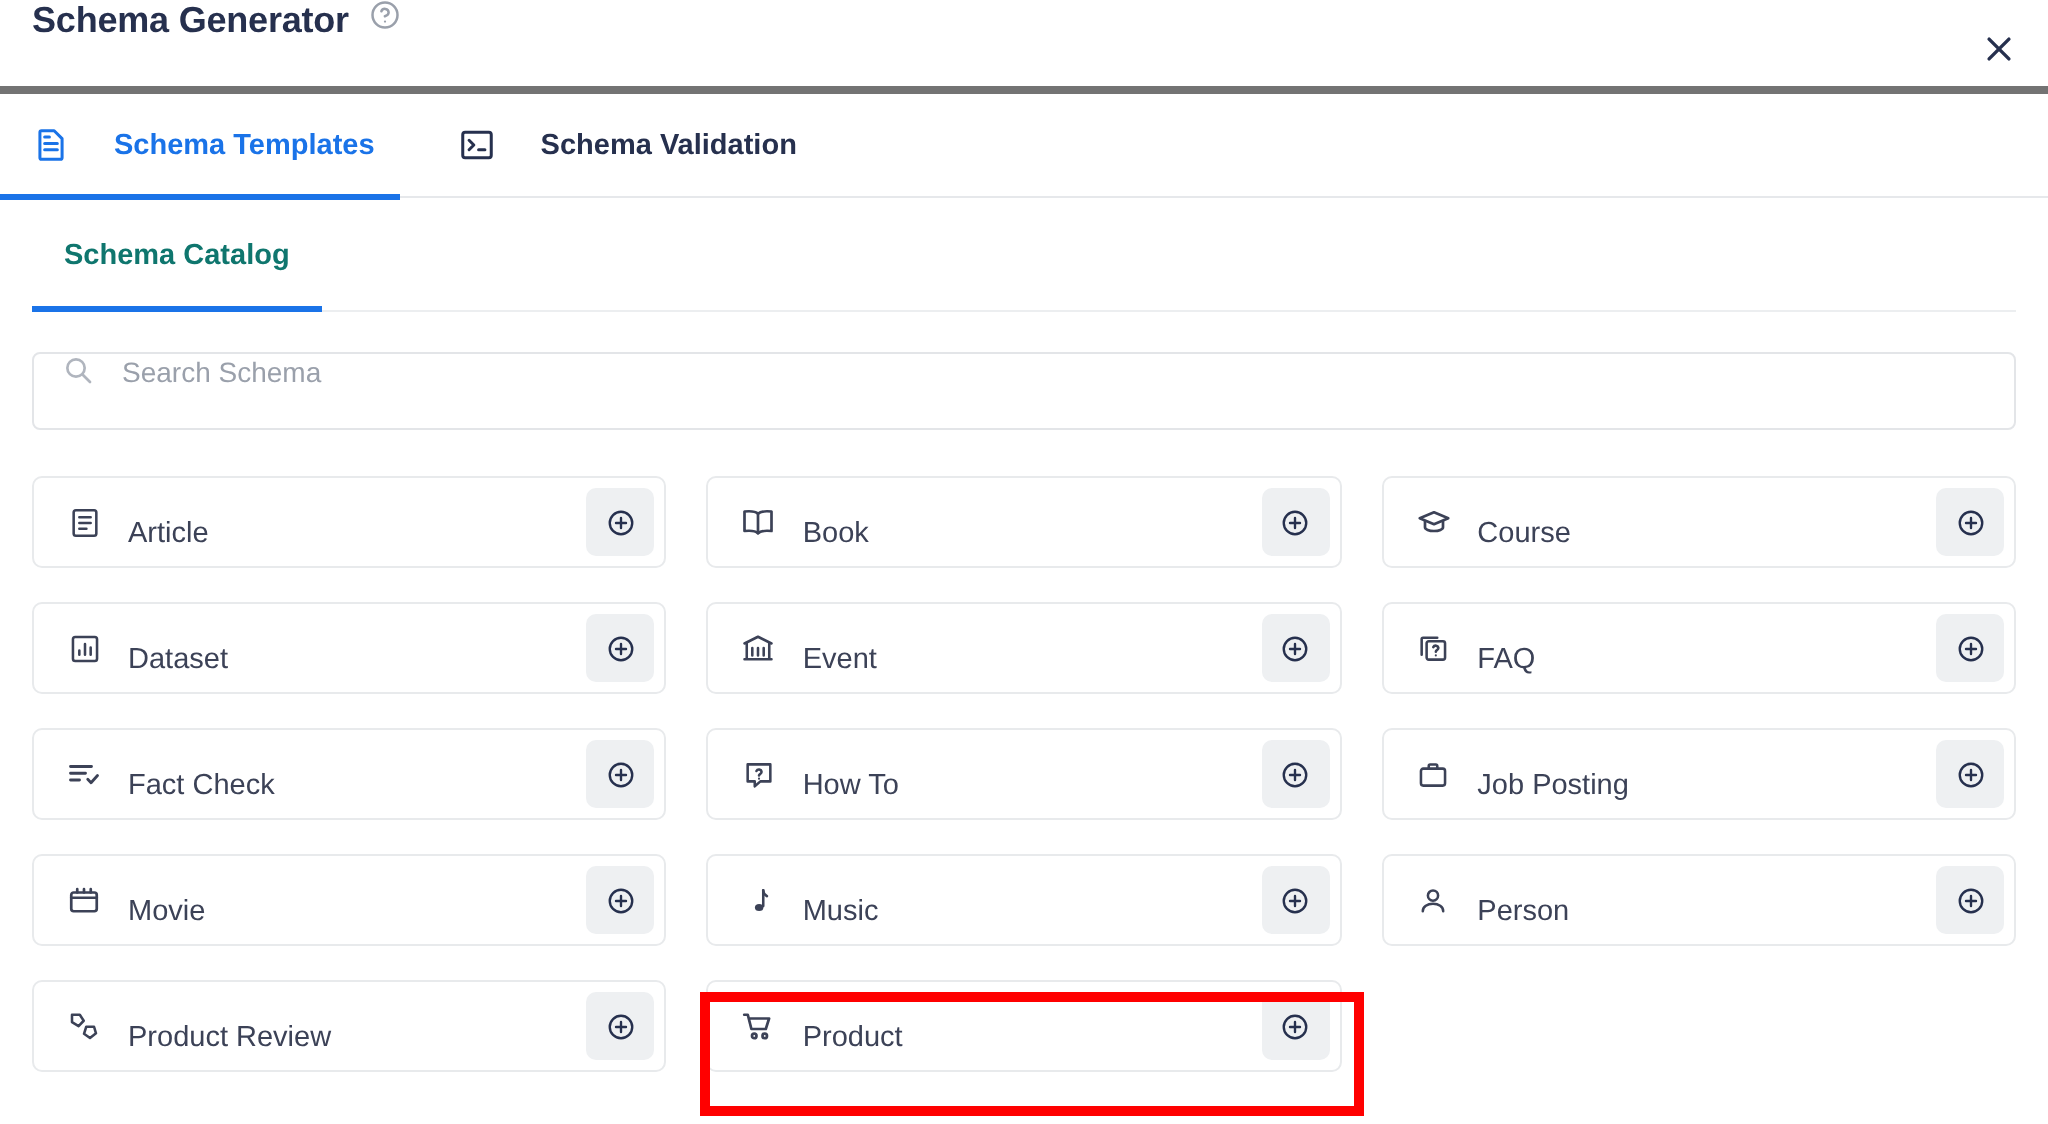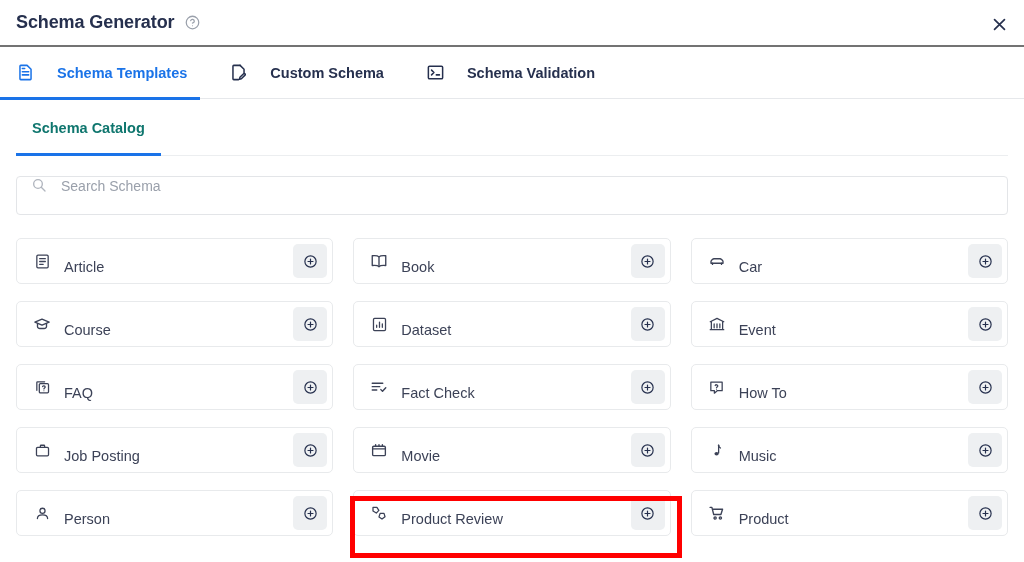--- a/index.html
+++ b/index.html
@@ -10,22 +10,22 @@
     font-family: "Liberation Sans", sans-serif;
     overflow: hidden;
   }
 
   .modal { position: relative; width: 1024px; height: 562px; background: #fff; }
 
   
   .titlebar {
     position: relative;
     height: 47px;
-    border-bottom: 2px solid #737373;
-    display: flex; align-items: center;
+    border-bottom: 4px solid #737373;
+    display: flex; 
     padding: 0 16px;
   }
   .title {
     font-size: 18px; font-weight: bold; color: #26304e;
     letter-spacing: -0.1px;
   }
   .help-icon {
     margin-left: 11px; width: 15px; height: 15px;
     display: inline-flex; align-items: center; justify-content: center;
   }
@@ -177,30 +177,20 @@
     <div class="tab active">
       <span class="tab-icon">
         <svg width="19" height="19" viewBox="0 0 24 24" fill="none" stroke="#1a73e8" stroke-width="1.9" stroke-linecap="round" stroke-linejoin="round">
           <path d="M14 3H6a1 1 0 0 0-1 1v16a1 1 0 0 0 1 1h12a1 1 0 0 0 1-1V8z"></path>
           <path d="M8 11h8M8 15h8M8 7h3"></path>
         </svg>
       </span>
       <span class="tab-label">Schema Templates</span>
     </div>
 
-    <div class="tab">
-      <span class="tab-icon">
-        <svg width="19" height="19" viewBox="0 0 24 24" fill="none" stroke="#26304e" stroke-width="1.9" stroke-linecap="round" stroke-linejoin="round">
-          <path d="M14 3H6a1 1 0 0 0-1 1v16a1 1 0 0 0 1 1h6"></path>
-          <path d="M14 3l5 5v5"></path>
-          <path d="M20.2 15.3l-4.6 4.6-2.4.6.6-2.4 4.6-4.6a1.2 1.2 0 0 1 1.8 1.8z"></path>
-        </svg>
-      </span>
-      <span class="tab-label">Custom Schema</span>
-    </div>
 
     <div class="tab">
       <span class="tab-icon">
         <svg width="19" height="19" viewBox="0 0 24 24" fill="none" stroke="#26304e" stroke-width="1.9" stroke-linecap="round" stroke-linejoin="round">
           <rect x="3" y="4" width="18" height="16" rx="1.5"></rect>
           <path d="M7 9l3 3-3 3M13 15h4"></path>
         </svg>
       </span>
       <span class="tab-label">Schema Validation</span>
     </div>
@@ -259,37 +249,20 @@
         <button class="add-btn">
           <span>
             <svg width="15" height="15" viewBox="0 0 24 24" fill="none" stroke="#26304e" stroke-width="1.9" stroke-linecap="round">
                 <circle cx="12" cy="12" r="9"></circle>
                 <path d="M12 8v8M8 12h8"></path>
               </svg>
           </span>
         </button>
       </div>
 
-      <div class="card">
-        <span class="card-icon">
-          <svg width="18" height="18" viewBox="0 0 24 24" fill="none" stroke="#3c4257" stroke-width="1.8" stroke-linecap="round" stroke-linejoin="round">
-            <path d="M4 15h16v-2.2a2 2 0 0 0-.6-1.4l-1.3-1.3A3 3 0 0 0 16 9H8a3 3 0 0 0-2.1.9L4.6 11.4A2 2 0 0 0 4 12.8z"></path>
-            <path d="M6 15v1.5M18 15v1.5"></path>
-          </svg>
-        </span>
-        <span class="card-label">Car</span>
-        <button class="add-btn">
-          <span>
-            <svg width="15" height="15" viewBox="0 0 24 24" fill="none" stroke="#26304e" stroke-width="1.9" stroke-linecap="round">
-                <circle cx="12" cy="12" r="9"></circle>
-                <path d="M12 8v8M8 12h8"></path>
-              </svg>
-          </span>
-        </button>
-      </div>
 
       <div class="card">
         <span class="card-icon">
           <svg width="18" height="18" viewBox="0 0 24 24" fill="none" stroke="#3c4257" stroke-width="1.8" stroke-linecap="round" stroke-linejoin="round">
             <path d="M2.5 9.5L12 5.5l9.5 4-9.5 4z"></path>
             <path d="M6 11.5v4c0 1.4 2.7 2.5 6 2.5s6-1.1 6-2.5v-4"></path>
           </svg>
         </span>
         <span class="card-label">Course</span>
         <button class="add-btn">

